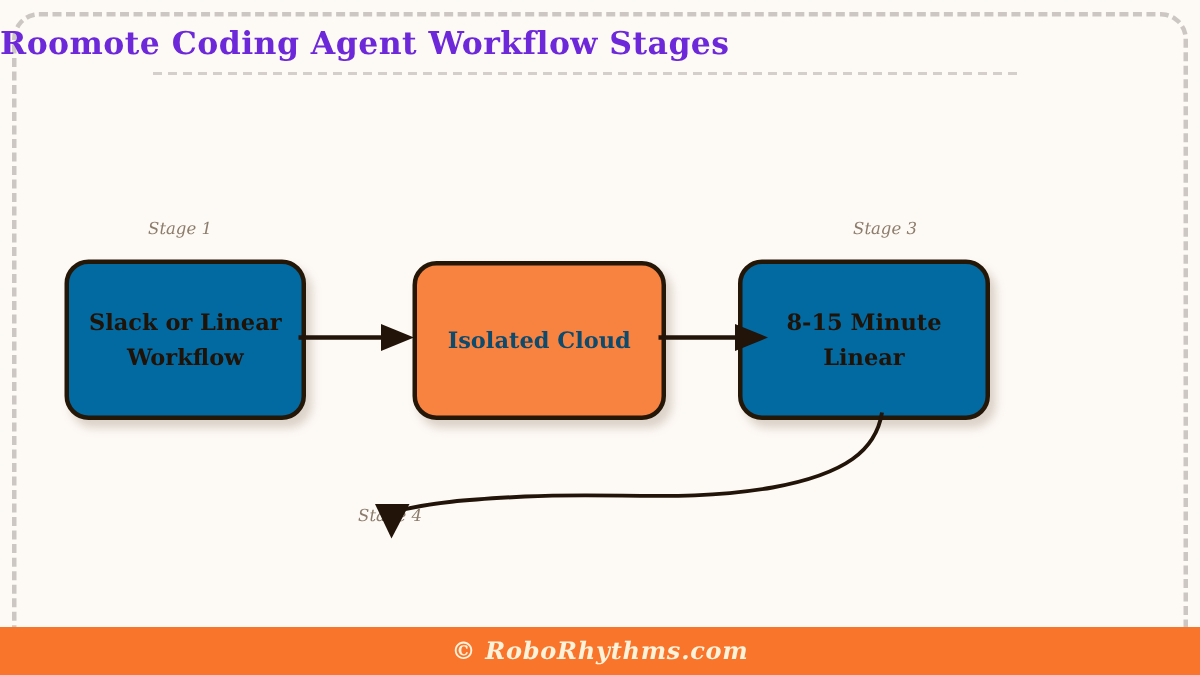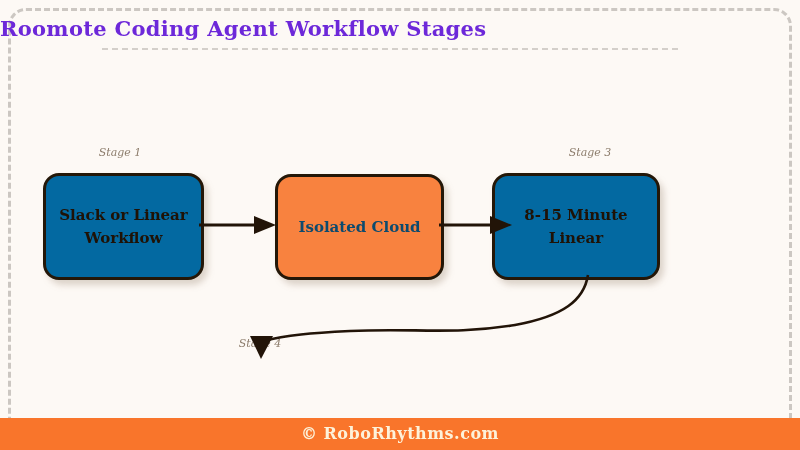--- a/index.html
+++ b/index.html
@@ -59,20 +59,21 @@
   }
   .footer-bar{
     position:absolute;
     left:0;bottom:0;width:800px;height:32px;
     background:#f9752b;
     color:#fdf2da;
     font-weight:bold;font-size:16px;
     text-align:center;line-height:32px;
     letter-spacing:.5px;
     z-index:6;
+    font-style:italic;
   }
 </style>
 </head>
 <body>
 
 <div class="canvas">
 
   <div class="dashed-frame"></div>
 
   <div class="title">Roomote Coding Agent Workflow Stages</div>

